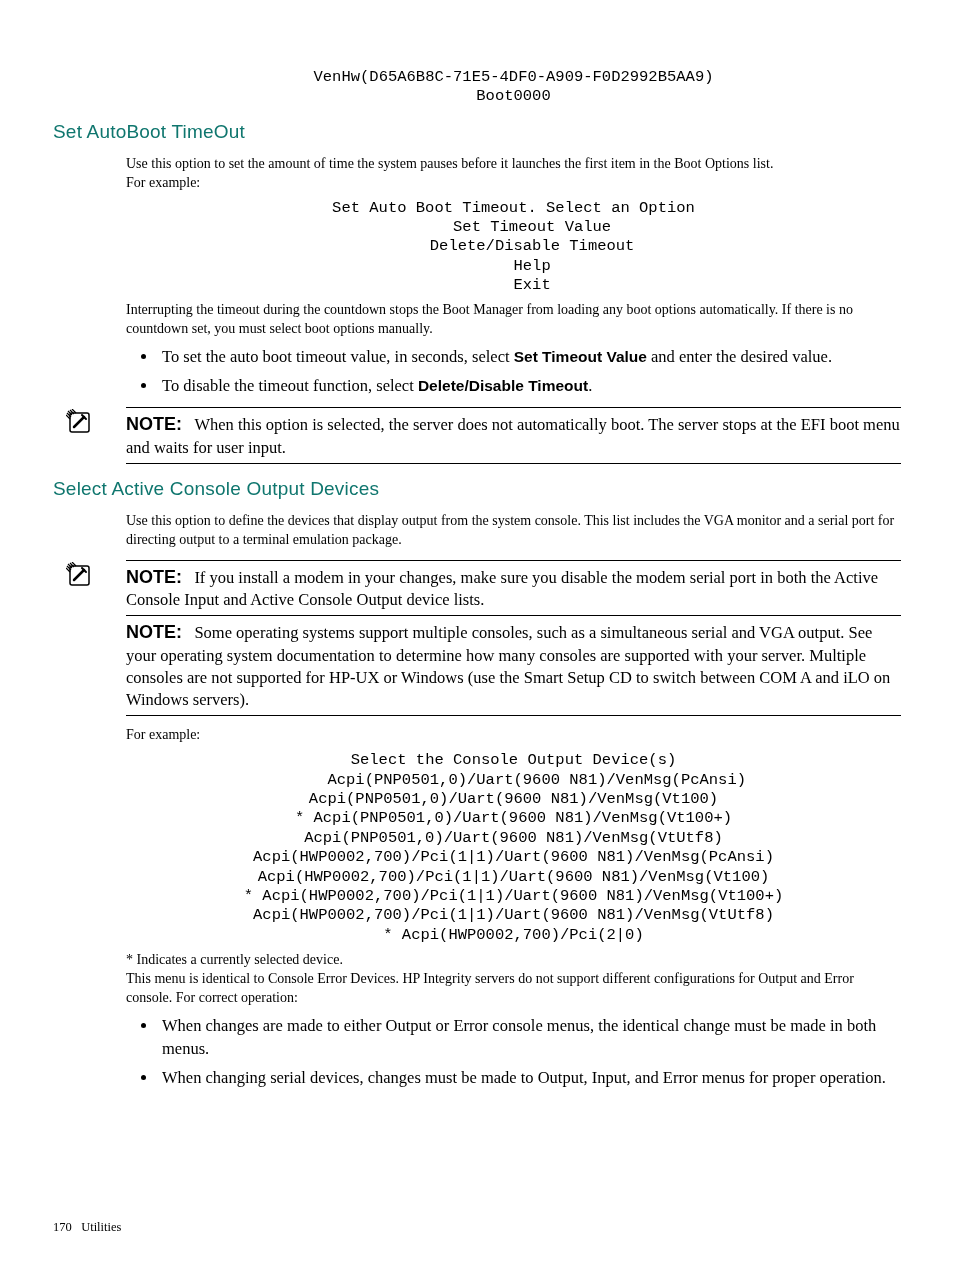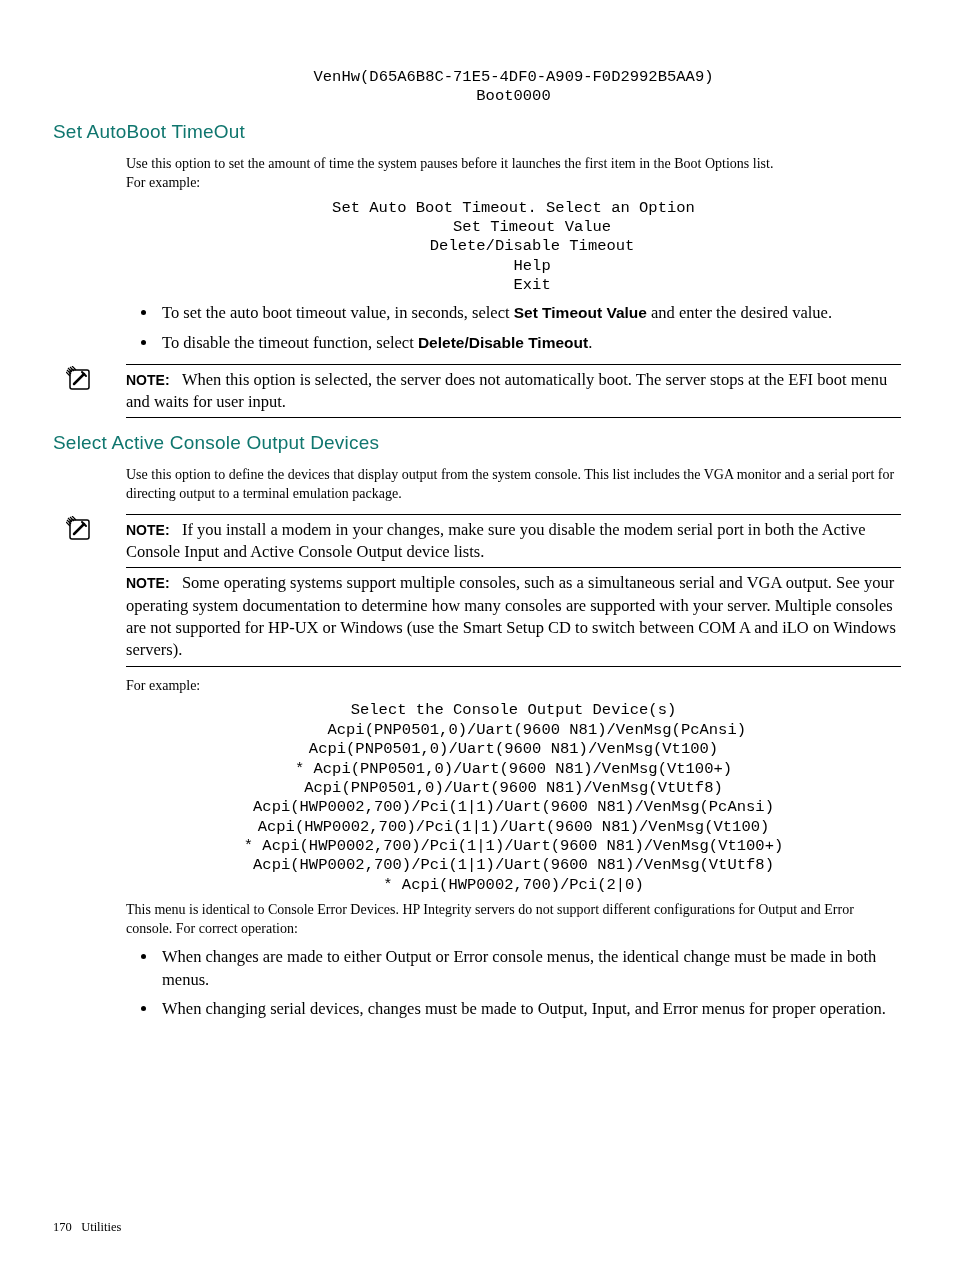--- a/index.html
+++ b/index.html
@@ -61,21 +61,21 @@
       height: 28px;
     }
     .note-sep {
       border: none;
       border-top: 1.3px solid #000;
       margin: 4px 0;
     }
     .note-label {
       font-family: "Trebuchet MS", Arial, sans-serif;
       font-weight: bold;
-      font-size: 14px;
+      font-size: 18px;
     }
     .note-text {
       font-size: 16.5px;
       line-height: 1.35;
     }
     .footer {
       position: absolute;
       bottom: 36px;
       left: 53px;
       font-size: 12.5px;
@@ -100,20 +100,21 @@
   <p class="body-text">Use this option to set the amount of time the system pauses before it launches the first item in the Boot Options list.</p>
 
   <p class="body-text">For example:</p>
 
   <div class="code-block">Set Auto Boot Timeout. Select an Option
     Set Timeout Value
     Delete/Disable Timeout
     Help
     Exit</div>
 
+  <p class="body-text">Interrupting the timeout during the countdown stops the Boot Manager from loading any boot options automatically. If there is no countdown set, you must select boot options manually.</p>
 
   <ul class="bullet-list">
     <li>
       <span>To set the auto boot timeout value, in seconds, select </span><span class="bold-inline">Set Timeout Value</span><span> and enter the desired value.</span>
     </li>
     <li>
       <span>To disable the timeout function, select </span><span class="bold-inline">Delete/Disable Timeout</span><span>.</span>
     </li>
   </ul>
 
@@ -163,20 +164,21 @@
      Acpi(PNP0501,0)/Uart(9600 N81)/VenMsg(PcAnsi)
 Acpi(PNP0501,0)/Uart(9600 N81)/VenMsg(Vt100)
 * Acpi(PNP0501,0)/Uart(9600 N81)/VenMsg(Vt100+)
 Acpi(PNP0501,0)/Uart(9600 N81)/VenMsg(VtUtf8)
 Acpi(HWP0002,700)/Pci(1|1)/Uart(9600 N81)/VenMsg(PcAnsi)
 Acpi(HWP0002,700)/Pci(1|1)/Uart(9600 N81)/VenMsg(Vt100)
 * Acpi(HWP0002,700)/Pci(1|1)/Uart(9600 N81)/VenMsg(Vt100+)
 Acpi(HWP0002,700)/Pci(1|1)/Uart(9600 N81)/VenMsg(VtUtf8)
 * Acpi(HWP0002,700)/Pci(2|0)</div>
 
+  <p class="body-text">* Indicates a currently selected device.</p>
 
   <p class="body-text">This menu is identical to Console Error Devices. HP Integrity servers do not support different configurations for Output and Error console. For correct operation:</p>
 
   <ul class="bullet-list">
     <li>When changes are made to either Output or Error console menus, the identical change must be made in both menus.</li>
     <li>When changing serial devices, changes must be made to Output, Input, and Error menus for proper operation.</li>
   </ul>
 
 </div>
 

